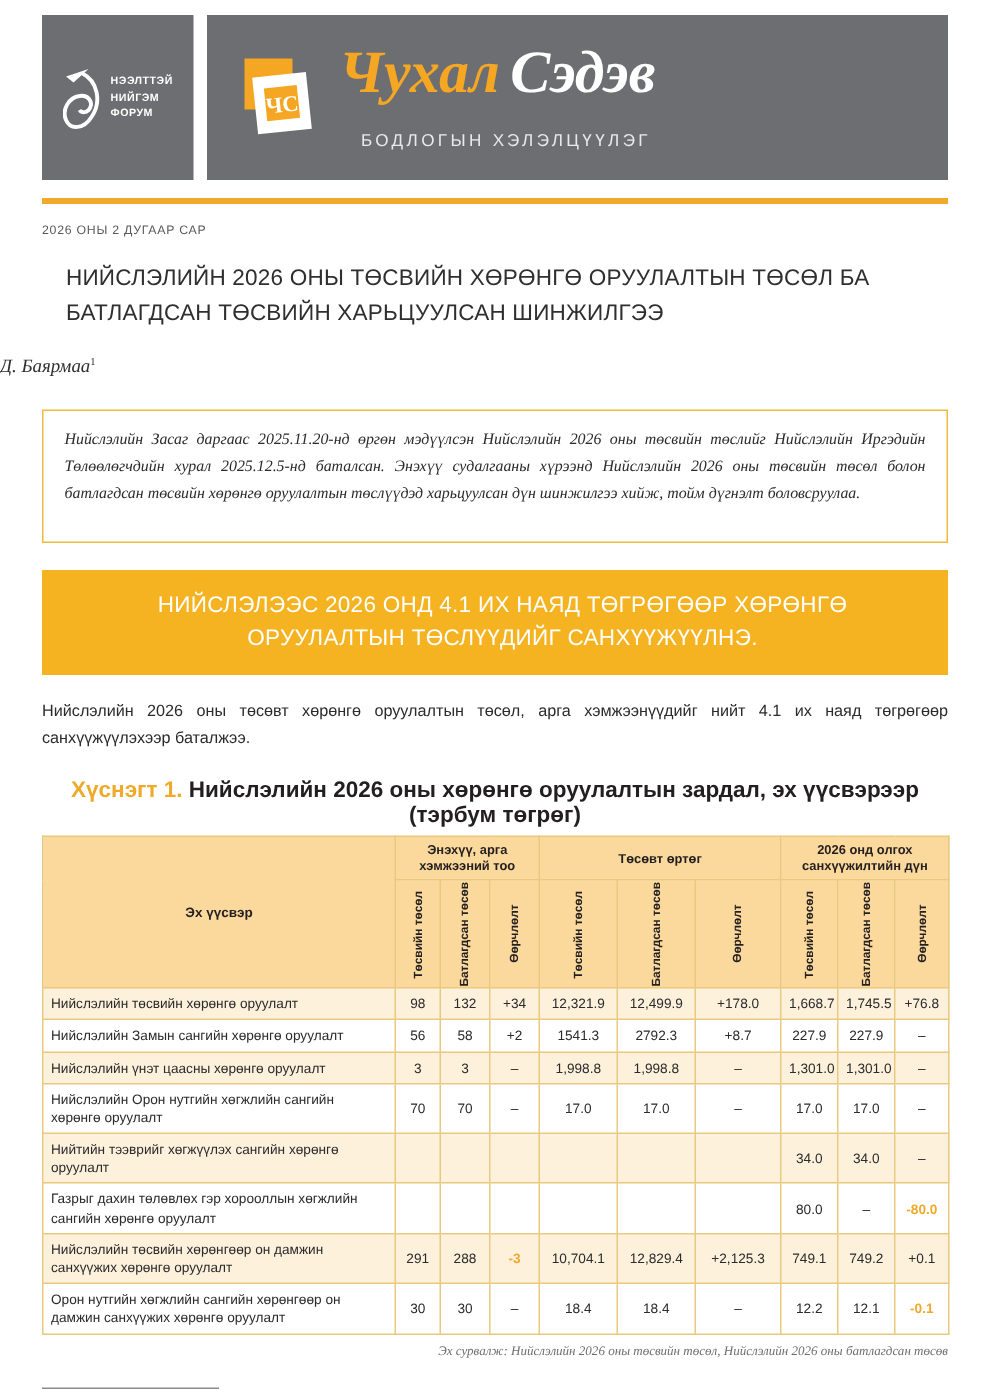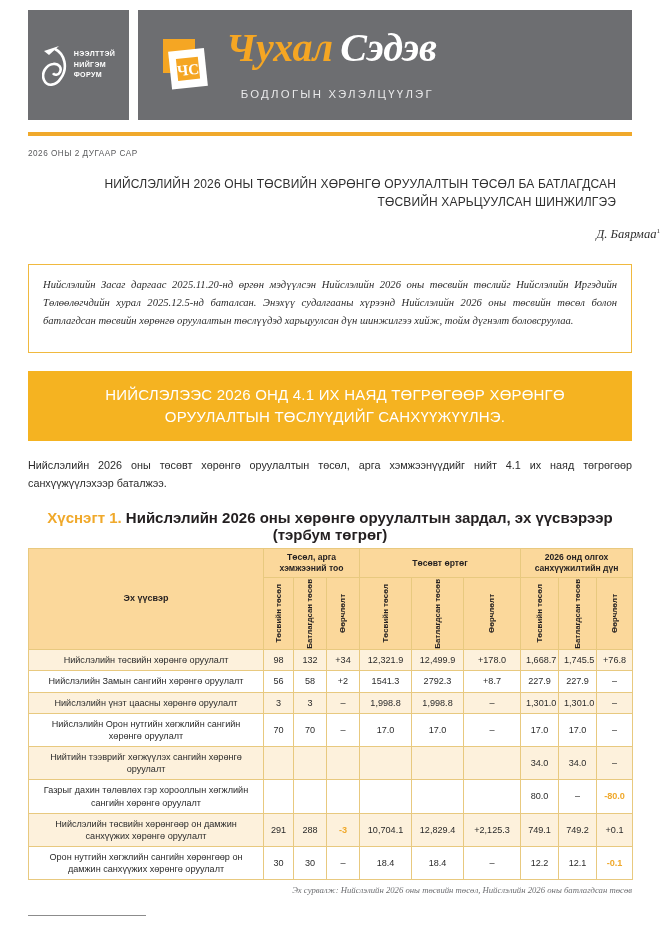--- a/index.html
+++ b/index.html
@@ -43,25 +43,25 @@
   }
   .gold-rule{
     height:4px;background:#f0a92b;margin:12px 28px 0 28px;
   }
 
   
   .date-line{
     margin:13px 28px 0 28px;font-size:8.2px;letter-spacing:.5px;color:#58595b;
   }
   .doc-title{
-    margin:17px 44px 0 44px;text-align:right;
-    font-size:12px;line-height:1.52;letter-spacing:.15px;color:#2f2f2f;
+    margin:17px 44px 0 44px;text-align:left;
+    font-size:15px;line-height:1.52;letter-spacing:.15px;color:#2f2f2f;
   }
   .author{
-    margin:16px 0 0 0;text-align:right;
+    margin:16px 0 0 0;text-align:left;
     font-family:"Liberation Serif","DejaVu Serif",serif;
     font-size:12.6px;font-style:italic;color:#2f2f2f;
   }
   .author sup{font-size:7px;vertical-align:super;font-style:normal;}
 
   
   .abstract{
     margin:21px 28px 0 28px;border:1.4px solid #f0b93f;background:#ffffff;
     padding:11px 14px 22px 14px;
     font-family:"Liberation Serif","DejaVu Serif",serif;
@@ -102,21 +102,21 @@
   th.vert{height:72px;padding:0;vertical-align:middle;}
   th.vert span{
     display:block;writing-mode:vertical-rl;transform:rotate(180deg);
     font-size:7.9px;line-height:1.22;white-space:pre-line;
     margin:0 auto;text-align:center;
   }
   tbody td{
     font-size:9.1px;color:#2b2b2b;padding:4px 5px;line-height:1.34;
     vertical-align:middle;
   }
-  tbody td.lbl{text-align:center;}
+  tbody td.lbl{text-align:left;}
   tbody td.num{text-align:center;}
   tbody tr.odd td{background:#fdf1dc;}
   tbody tr.even td{background:#ffffff;}
   td.b{font-weight:400;}
   td.neg{font-weight:700;color:#f0a92b;}
   .src-note{
     margin:5px 28px 0 28px;text-align:right;
     font-family:"Liberation Serif","DejaVu Serif",serif;
     font-style:italic;font-size:8.7px;color:#6d6e71;
   }
@@ -192,21 +192,21 @@
       <col style="width:52px">
         <col style="width:52px">
         <col style="width:57px">
       <col style="width:38px">
         <col style="width:38px">
         <col style="width:36px">
     </colgroup>
     <thead>
       <tr>
         <th class="srccol" rowspan="2">Эх үүсвэр</th>
-        <th class="group" colspan="3">Төсөл, арга хэмжээний тоо</th>
+        <th class="group" colspan="3">Энэхүү, арга хэмжээний тоо</th>
         <th class="group" colspan="3">Төсөвт өртөг</th>
         <th class="group" colspan="3">2026 онд олгох санхүүжилтийн дүн</th>
       </tr>
       <tr>
         <th class="vert">
             <span>Төсвийн төсөл</span>
           </th>
         <th class="vert">
             <span>Батлагдсан төсөв</span>
           </th>

